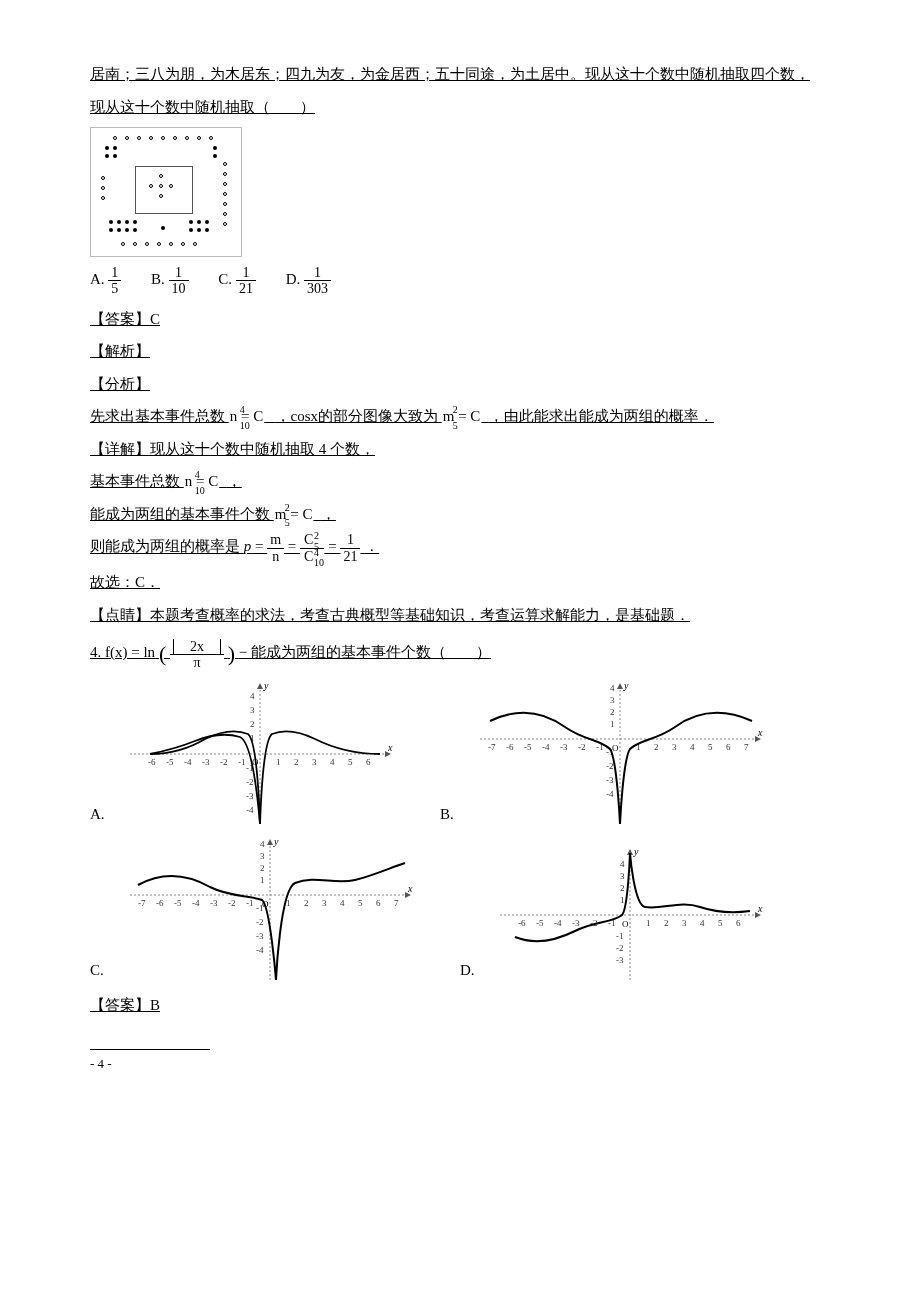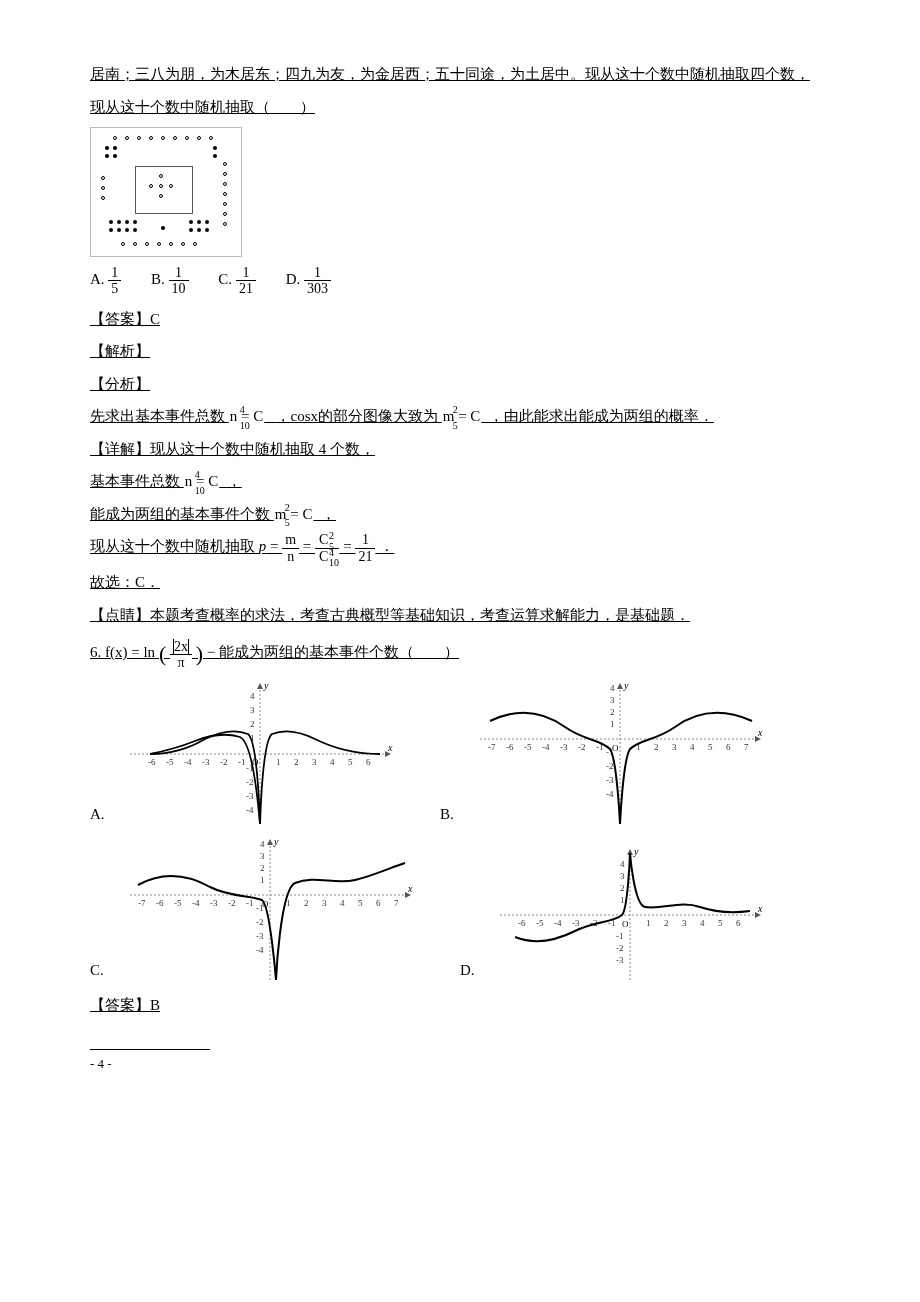--- a/index.html
+++ b/index.html
@@ -50,21 +50,21 @@
   .cmb { display:inline-block; position:relative; margin: 0 1px; }
   .cmb .base { }
   .cmb .s1 { position:absolute; font-size:10px; bottom:-4px; left: 10px; }
   .cmb .s2 { position:absolute; font-size:10px; top:-2px; left: 10px; }
   .footer-line {
     margin-top: 30px;
     border-top: 1px solid #000;
     width: 120px;
   }
   .page-num { font-size: 13px; margin-top: 2px; }
-  .abs { display:inline-block; border-left:1px solid #000; border-right:1px solid #000; padding:0 0; height:15px; line-height:15px; vertical-align:middle;}
+  .abs { display:inline-block; border-left:1px solid #000; border-right:1px solid #000; padding:0 16px; height:15px; line-height:15px; vertical-align:middle;}
 </style>
 </head>
 <body>
 
 <p class="para">居南；三八为朋，为木居东；四九为友，为金居西；五十同途，为土居中。现从这十个数中随机抽取四个数，</p>
 <p class="para">现从这十个数中随机抽取（　　）</p>
 
 <div class="diagram-box">
 
   <div class="cdot" style="top:8px;left:22px"></div>
@@ -162,39 +162,39 @@
   <span>，</span>
 </p>
 
 <p class="para eq">
   <span>能成为两组的基本事件个数 </span>
   <span class="cmb"><span class="base">m = C</span><span class="s1">5</span><span class="s2">2</span></span>&nbsp;
   <span>，</span>
 </p>
 
 <p class="para eq">
-  <span>现从这十个数中随机抽取 </span>
+  <span>则能成为两组的概率是 </span>
   <i>p</i>
   <span> = </span>
   <span class="frac"><span class="num">m</span><span class="den">n</span></span>
   <span> = </span>
   <span class="frac">
     <span class="num"><span class="cmb"><span class="base">C</span><span class="s1">5</span><span class="s2">2</span></span>&nbsp;&nbsp;</span>
     <span class="den"><span class="cmb"><span class="base">C</span><span class="s1">10</span><span class="s2">4</span></span>&nbsp;&nbsp;</span>
   </span>
   <span> = </span>
   <span class="frac"><span class="num">1</span><span class="den">21</span></span>
   <span>．</span>
 </p>
 
 <p class="para">故选：C．</p>
 <p class="para">【点睛】本题考查概率的求法，考查古典概型等基础知识，考查运算求解能力，是基础题．</p>
 
 <p class="para eq">
-  <span>6. f(x) = ln</span>
+  <span>4. f(x) = ln</span>
   <span style="font-size:22px;vertical-align:middle">(</span>
   <span class="frac">
     <span class="num"><span class="abs">2x</span></span>
     <span class="den">π</span>
   </span>
   <span style="font-size:22px;vertical-align:middle">)</span>
   <span> − 能成为两组的基本事件个数（　　）</span>
 </p>
 
 <div class="graph-row">

